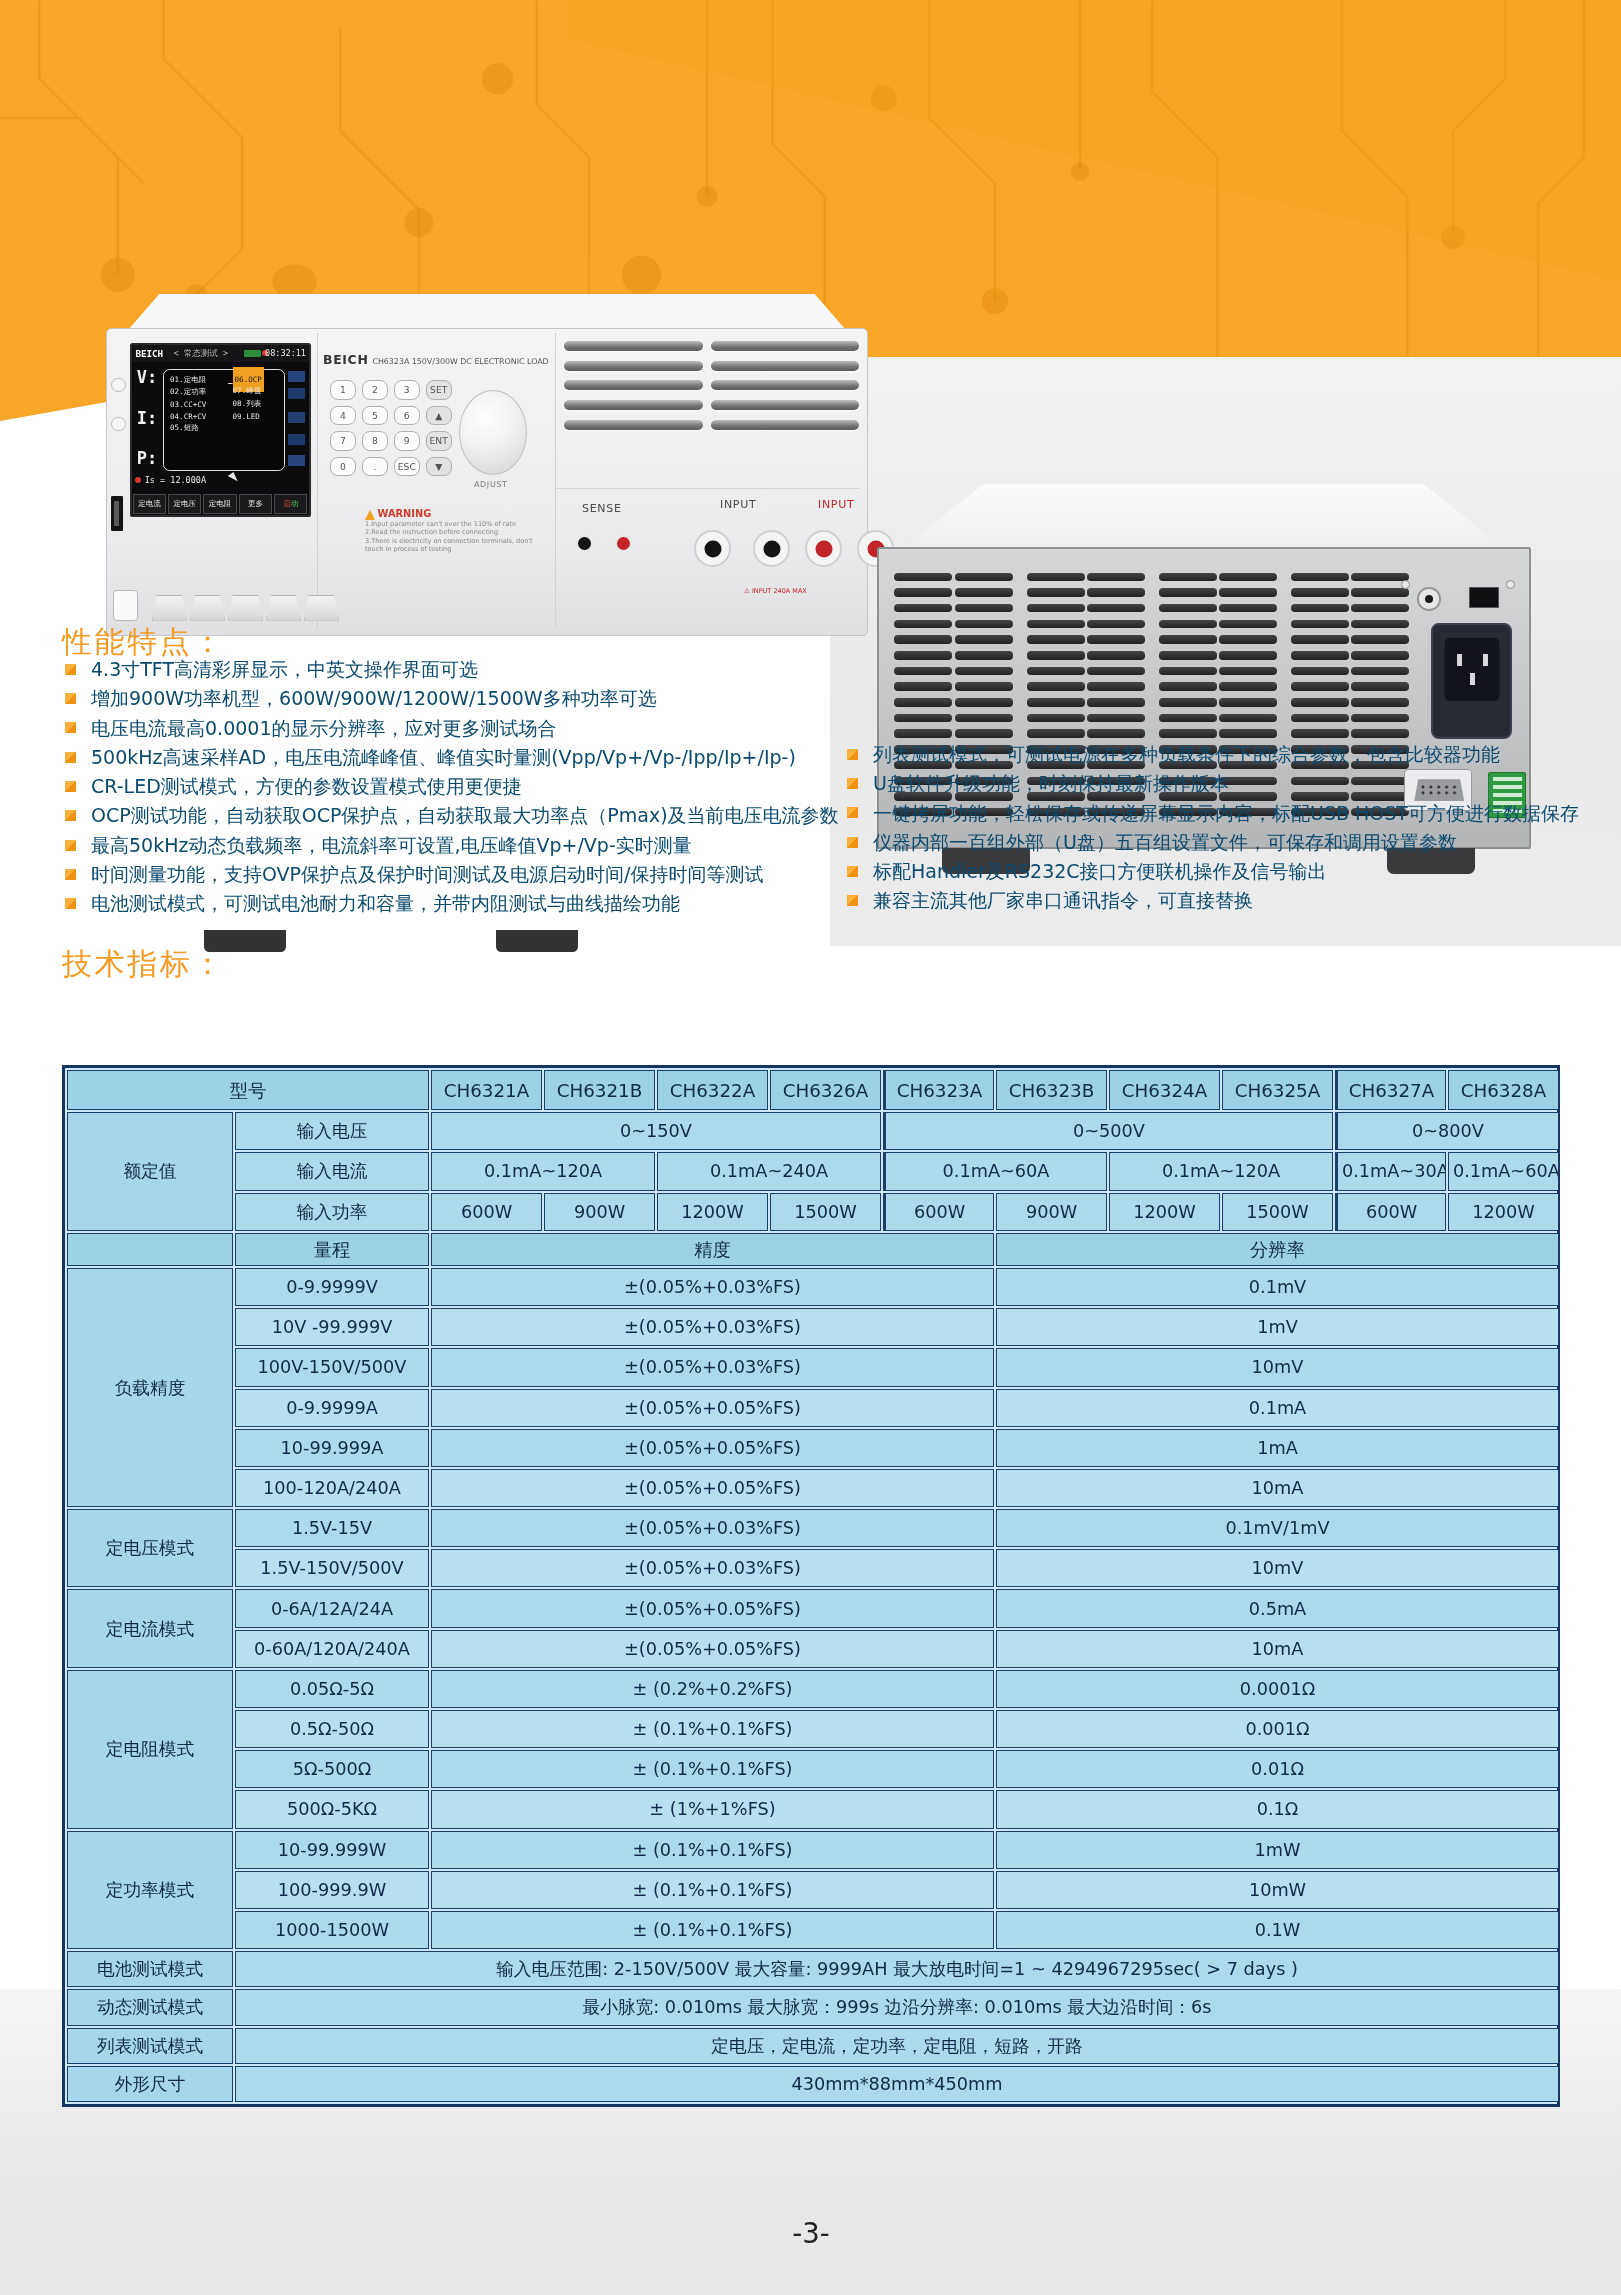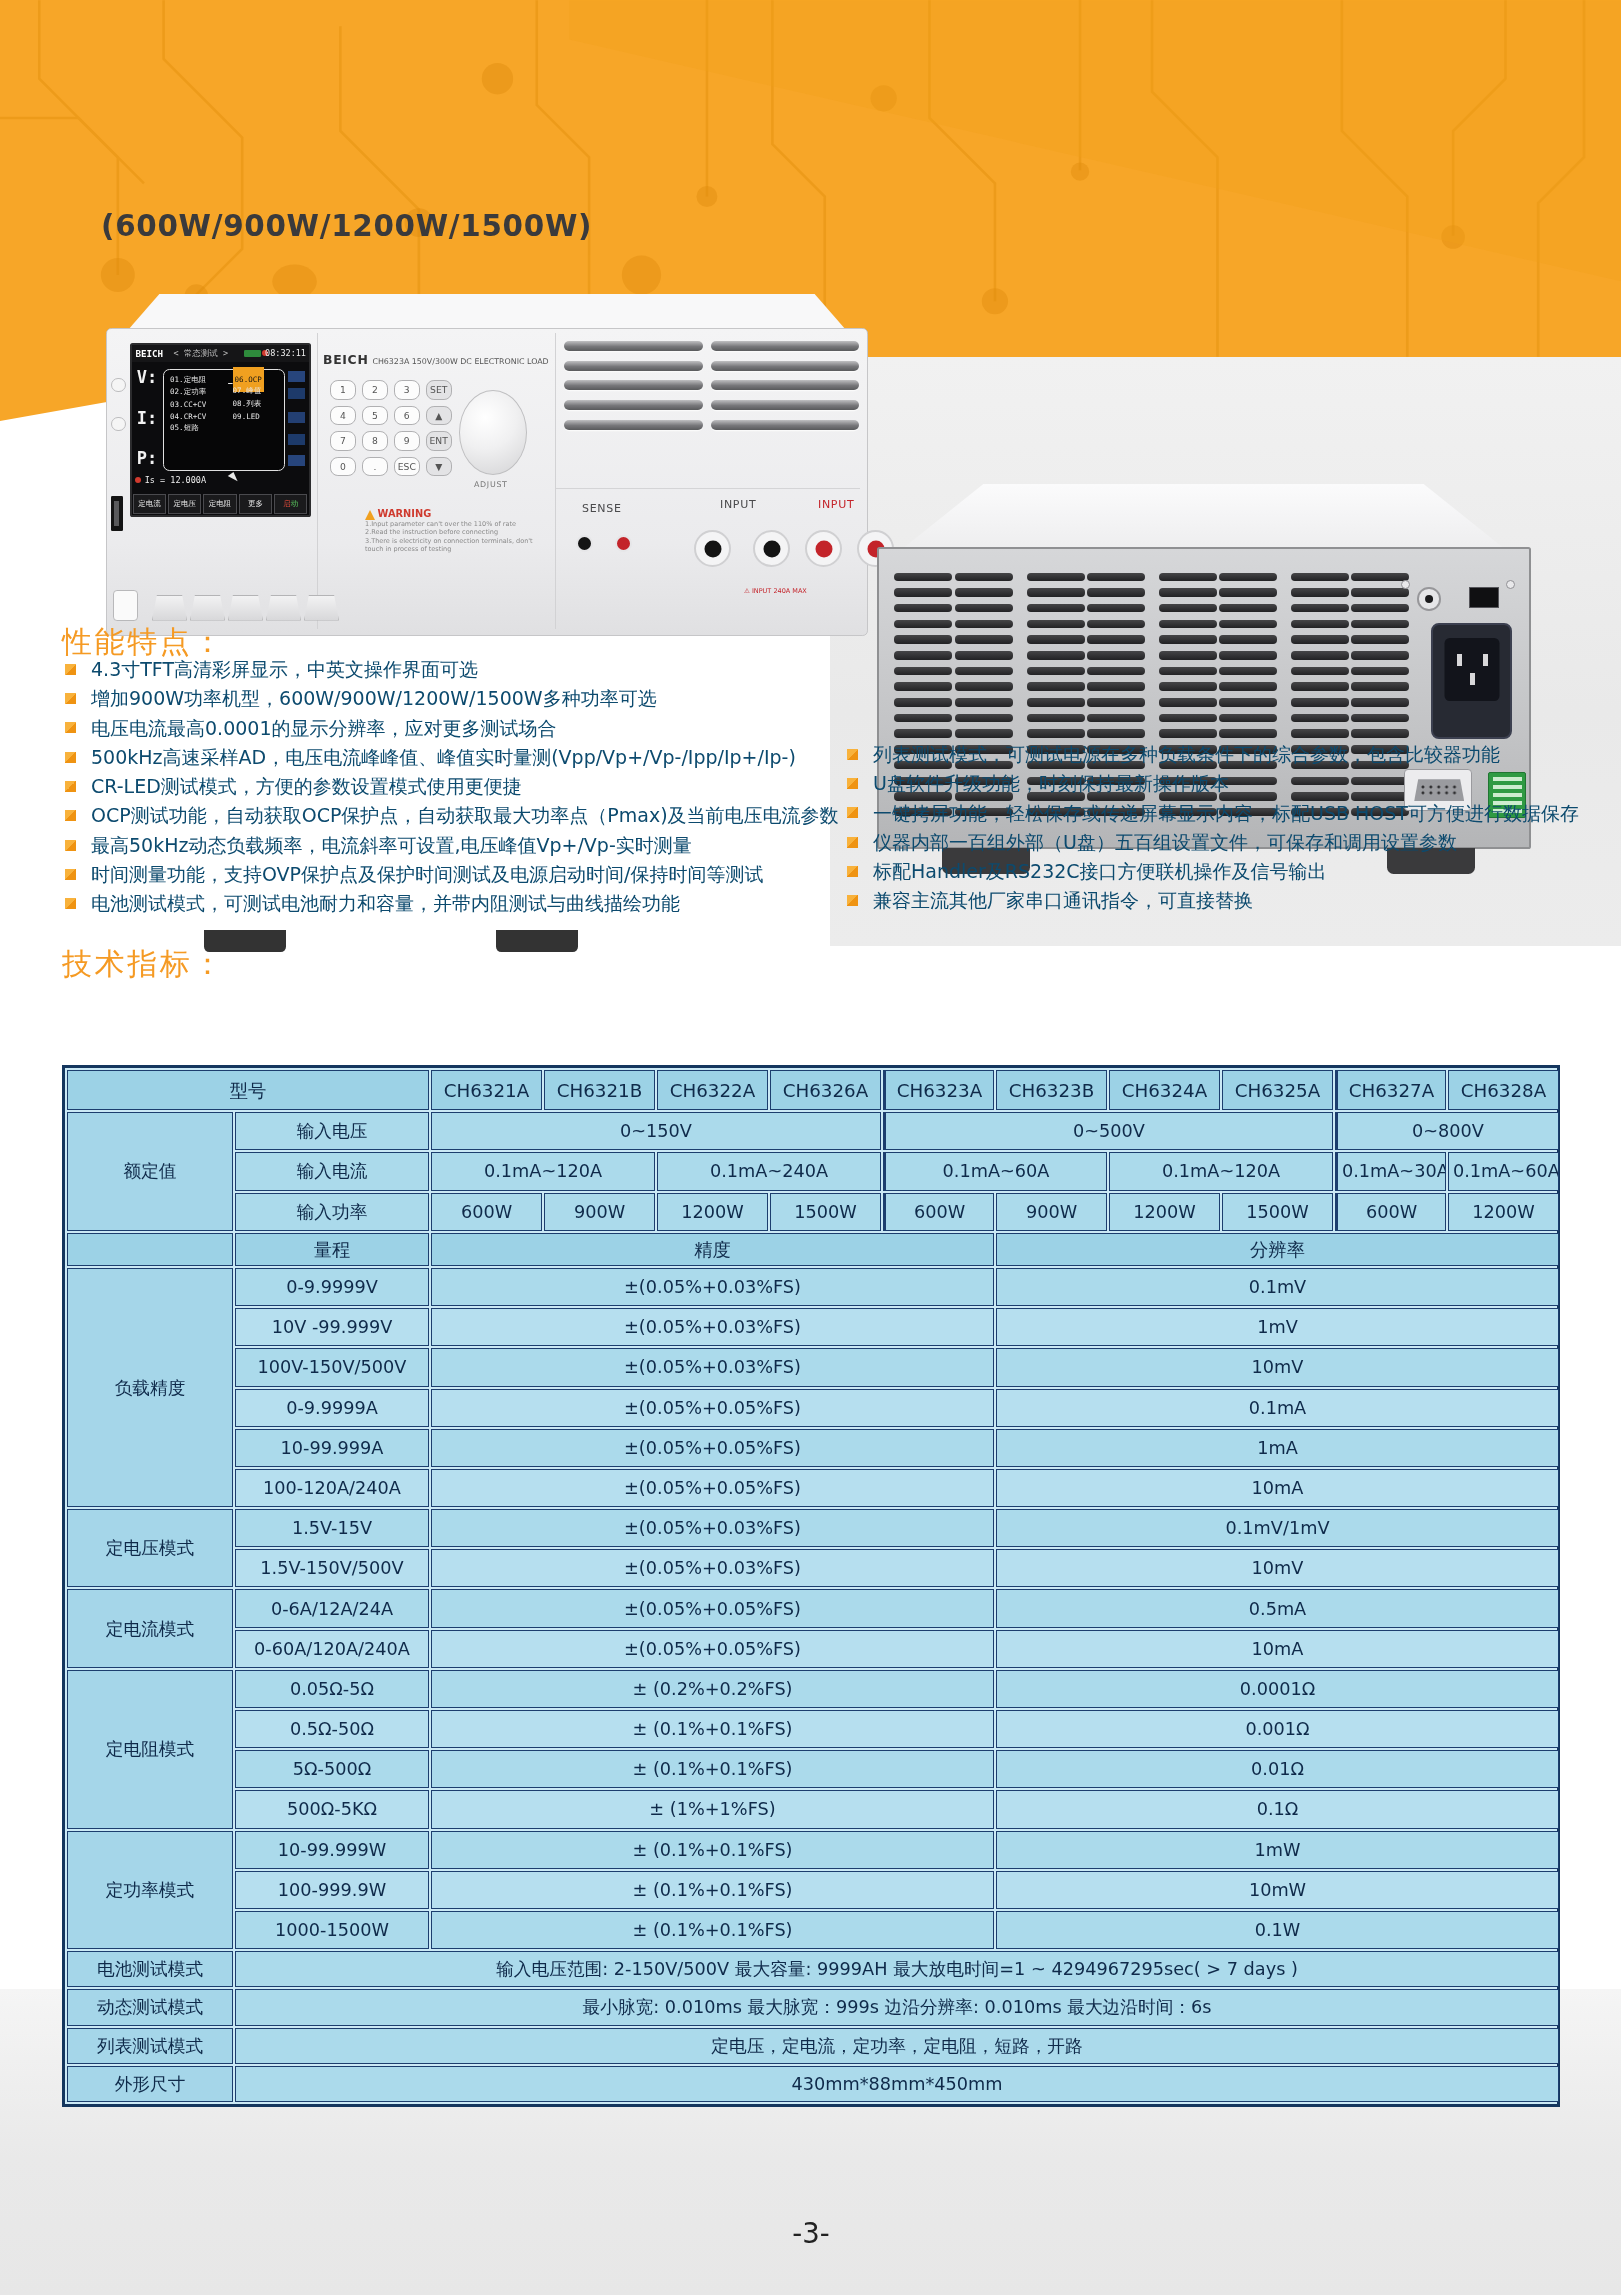--- a/index.html
+++ b/index.html
@@ -182,21 +182,20 @@
         <circle cx="1520" cy="460" r="20"></circle>
           <circle cx="1650" cy="262" r="14"></circle>
         <circle cx="2220" cy="362" r="18"></circle>
           <circle cx="760" cy="120" r="24"></circle>
         <circle cx="980" cy="420" r="30"></circle>
           <circle cx="1350" cy="150" r="20"></circle>
         <ellipse cx="450" cy="430" rx="34" ry="26"></ellipse>
       </g>
       <polygon points="870,0 2478,0 2478,430 870,60" fill="#F2A01B" opacity="0.35"></polygon>
     </svg>
-    <div class="abs" id="page-subtitle">(600W/900W/1200W/1500W)</div>
   </div>
   <div class="abs" id="banner-notch"></div>
 
   <div class="abs" id="right-gray"></div>
   <div class="abs" id="bottom-gray"></div>
 
   <div class="abs" id="front-device">
     <div id="fd-top"></div>
     <div id="fd-face"></div>
     <div class="fd-seam" style="left:211px;"></div>

